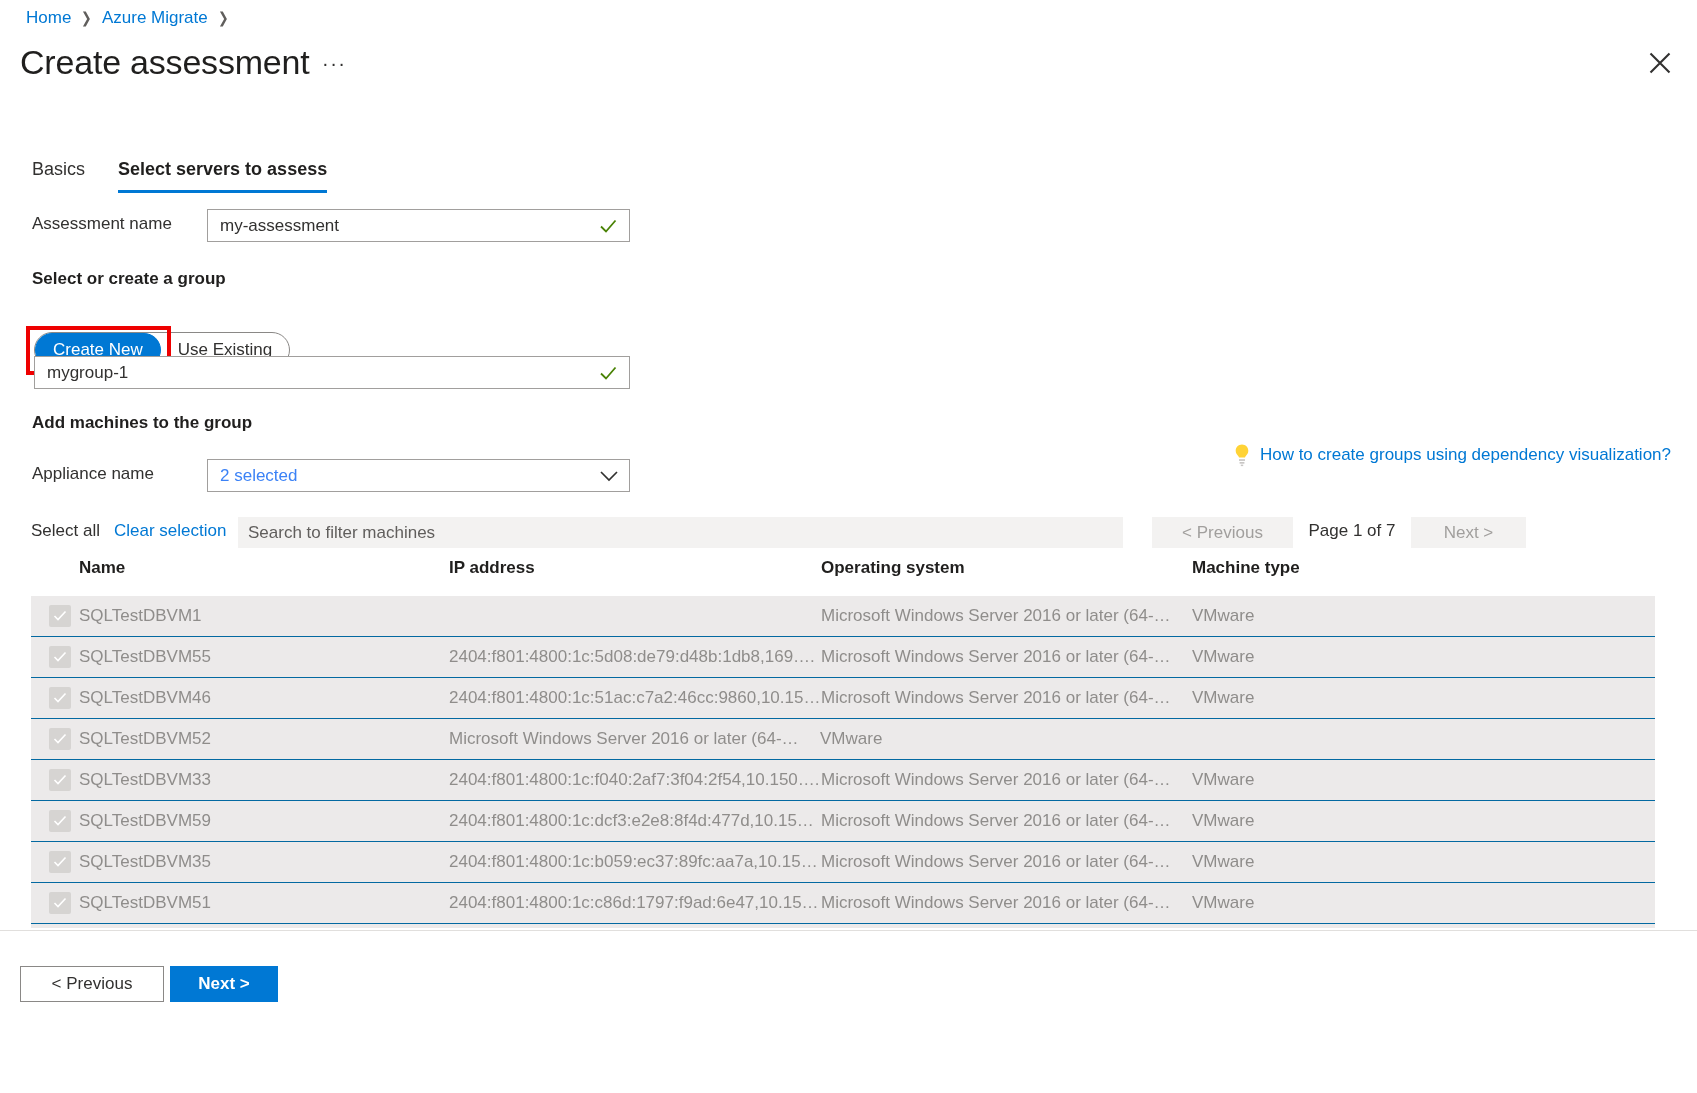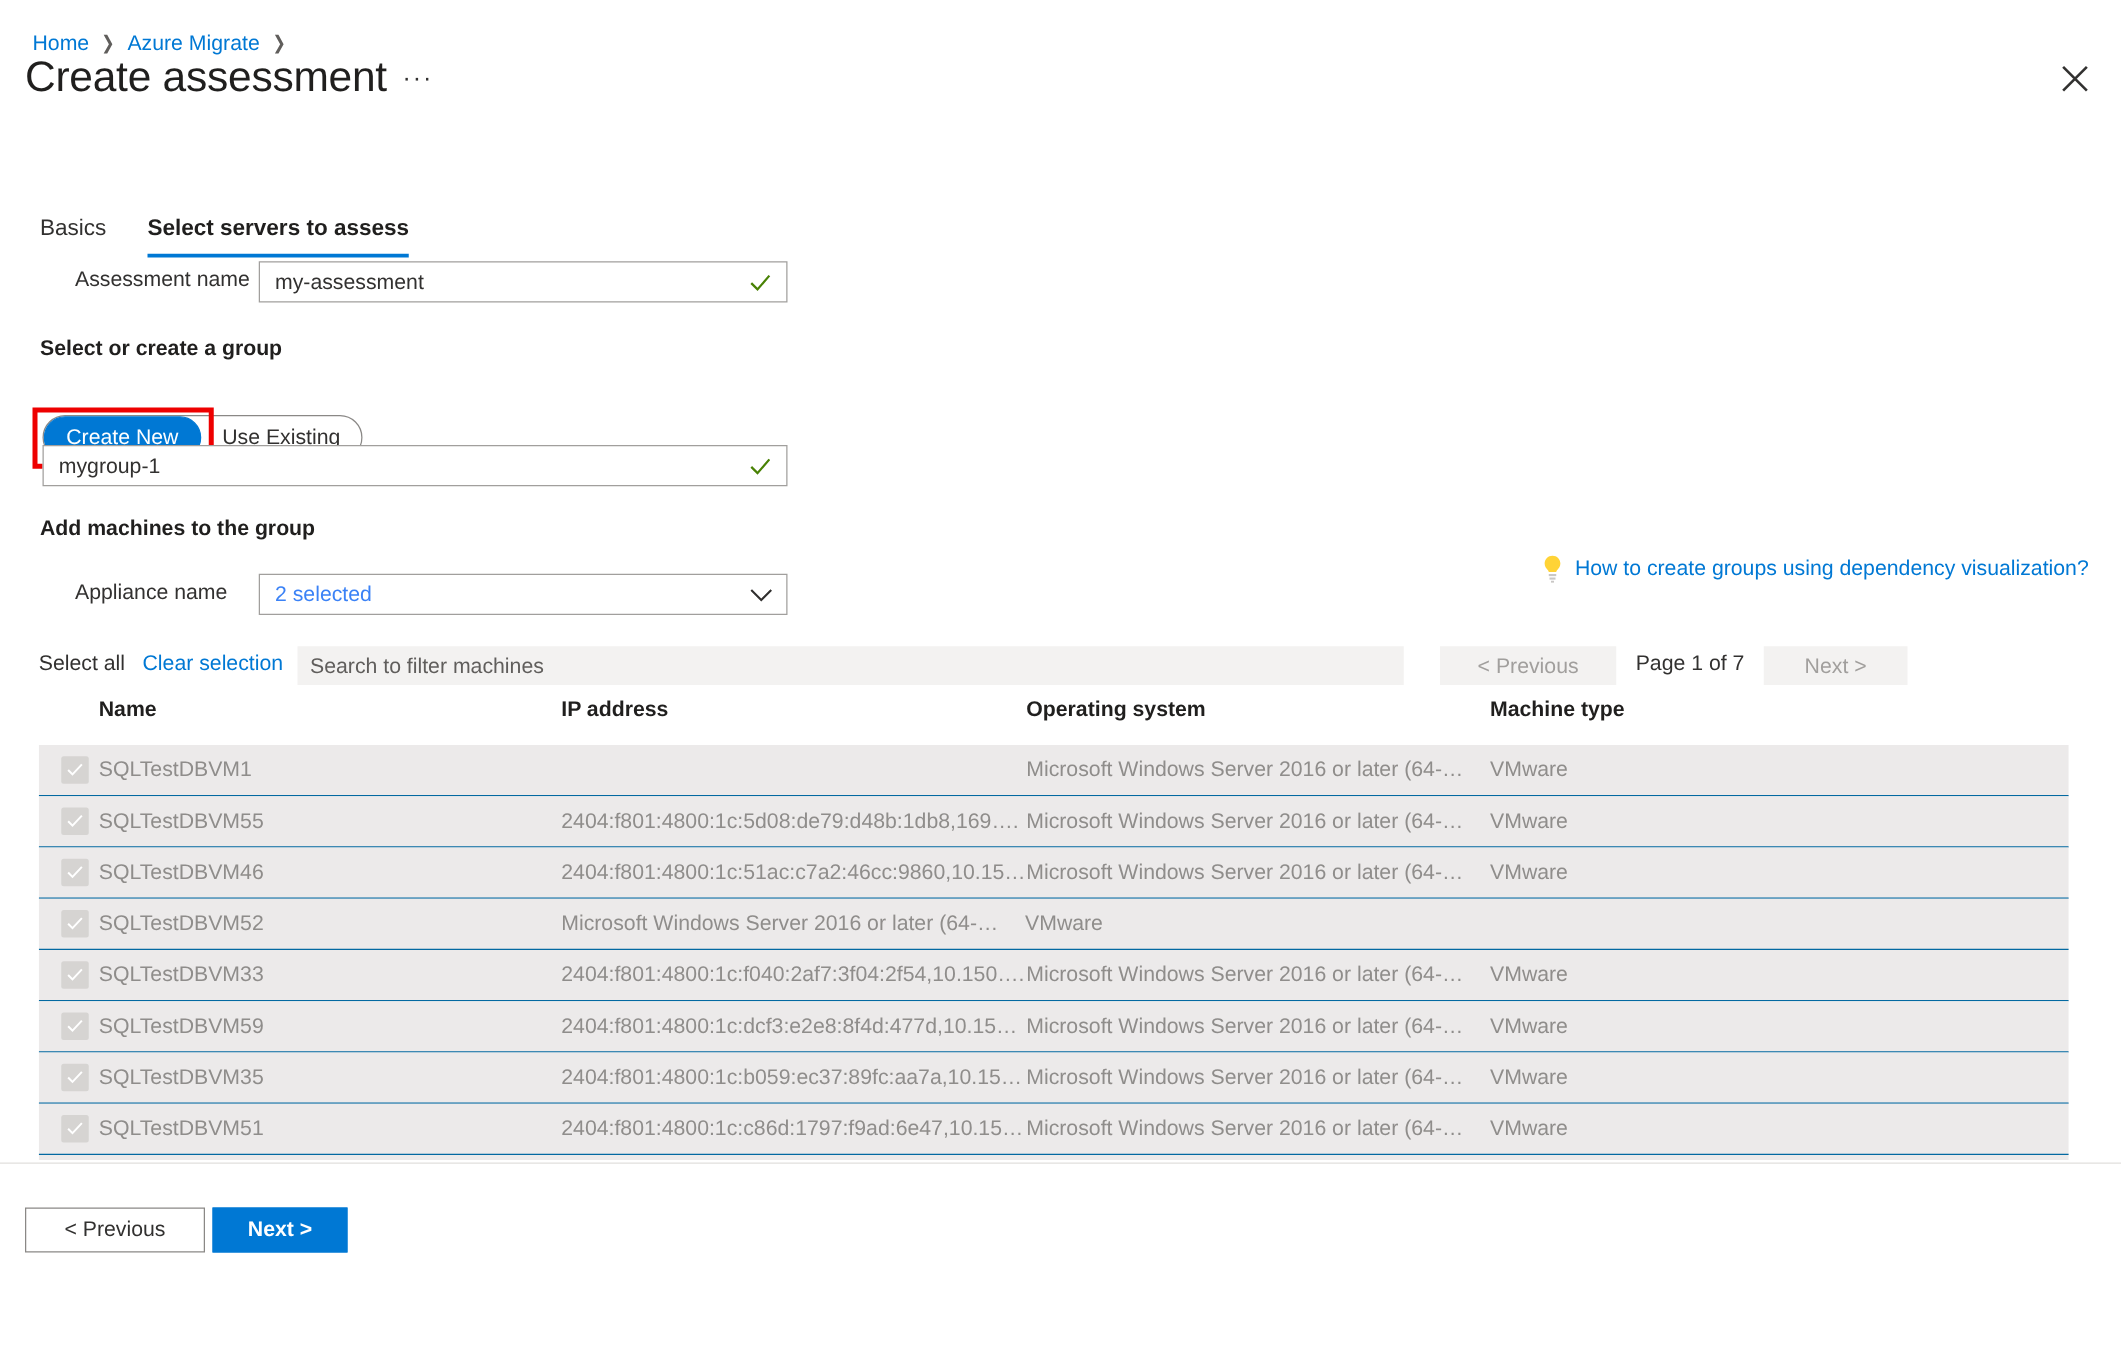--- a/index.html
+++ b/index.html
@@ -8,21 +8,21 @@
     width: 1697px; height: 1093px;
     background: #ffffff;
     font-family: "Liberation Sans", sans-serif;
     color: #323130;
     overflow: hidden;
     position: relative;
   }
 
   
   .breadcrumb {
-    position: absolute; left: 26px; top: 24px;
+    position: absolute; left: 26px; top: 7px;
     display: flex; align-items: center;
     font-size: 17px; line-height: 22px;
   }
   .bc-link { color: #0078d4; cursor: pointer; white-space: nowrap; }
   .bc-sep {
     color: #605e5c; margin: 0 9px; font-size: 15px;
     display:inline-block; transform: scaleX(0.85);
   }
 
   
@@ -37,37 +37,37 @@
     cursor: pointer; user-select:none;
   }
   .close-x {
     position: absolute; right: 24px; top: 50px;
     width: 26px; height: 26px; cursor: pointer;
   }
   .close-x svg { display:block; }
 
   
   .tabs {
-    position: absolute; left: 32px; top: 172px;
+    position: absolute; left: 32px; top: 159px;
     display: flex; align-items: flex-end;
   }
   .tab {
     font-size: 18px; color: #323130; cursor: pointer;
     padding-bottom: 13px; margin-right: 33px; white-space: nowrap;
     position: relative;
   }
   .tab.active { font-weight: 700; color: #201f1e; }
   .tab.active::after {
     content:""; position:absolute; left:0; right:0; bottom:0;
     height:3px; background:#0078d4;
   }
 
   
   .field-label {
-    position:absolute; font-size:17px; color:#323130; white-space:nowrap;margin-left:28px;
+    position:absolute; font-size:17px; color:#323130; white-space:nowrap;
   }
   .txtbox {
     position:absolute;
     background:#fff; border:1px solid #a19f9d;
     display:flex; align-items:center;
     font-size:17px; color:#323130;
   }
   .txtbox .val { padding-left:12px; flex:1; white-space:nowrap; overflow:hidden;}
   .check-ok {
     width:22px; height:22px; margin-right:10px; flex:0 0 auto;

